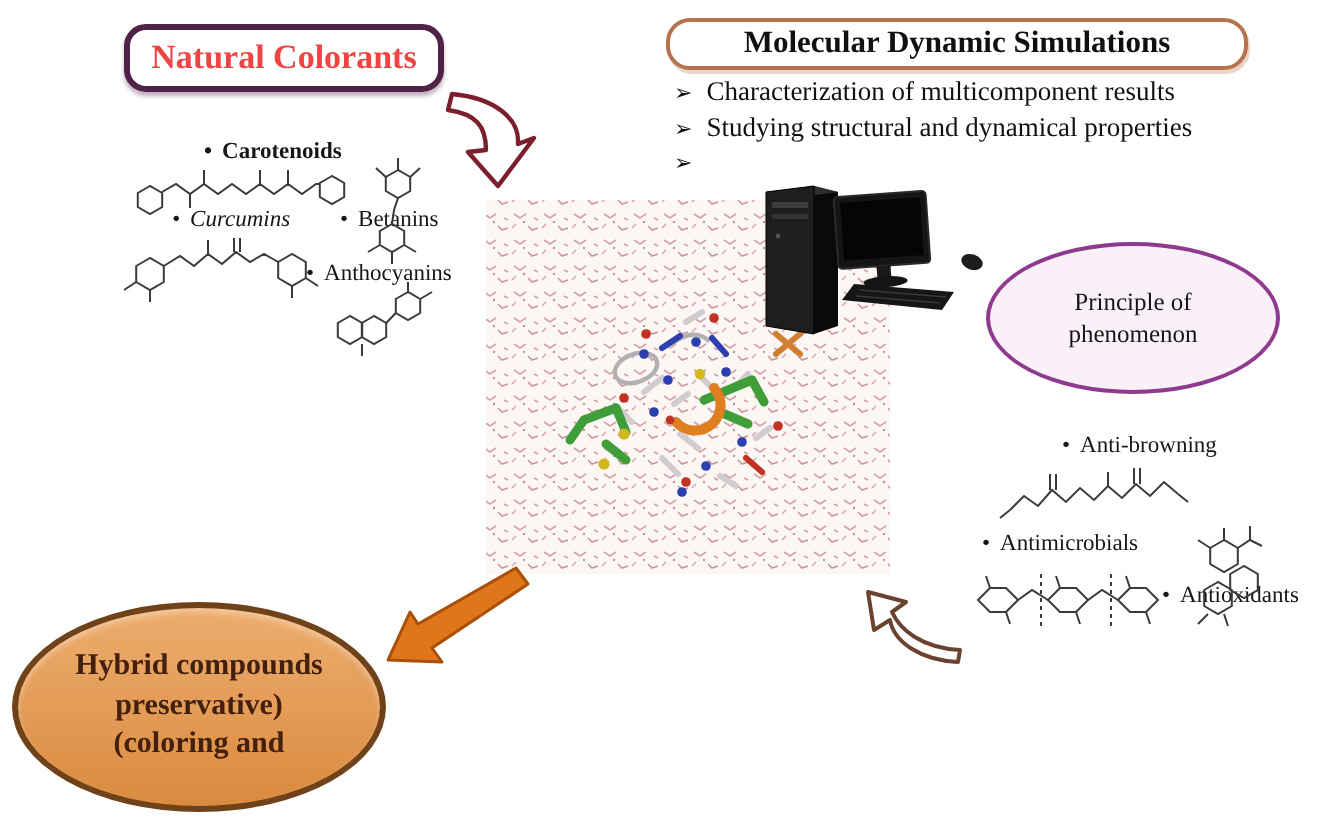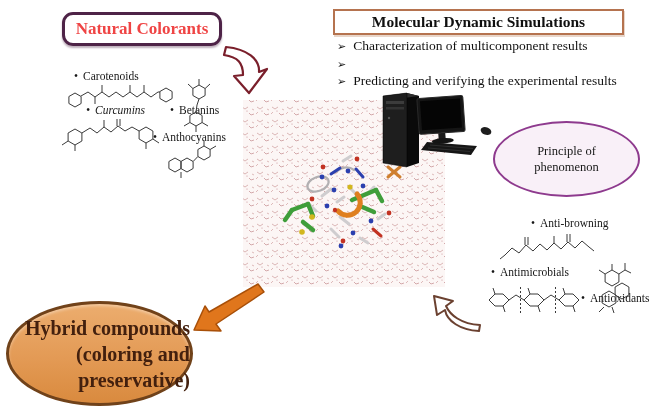--- a/index.html
+++ b/index.html
@@ -11,38 +11,37 @@
   
   .rbox{display:flex;align-items:center;justify-content:center;
         font-weight:bold;text-align:center;box-sizing:border-box;}
   #colorants-box{
     left:62px;top:12px;width:160px;height:34px;border-radius:11px;
     background:linear-gradient(180deg,#d39abd 0%,#cخترc 0%,#c687ad 55%,#b9699b 100%);
     border:3px solid #4e2347;color:#ef4444;font-size:17px;
     box-shadow:inset 0 2px 2px rgba(255,255,255,.35), 0 2px 2px rgba(70,25,60,.35);
   }
   #mds-box{
-    left:333px;top:9px;width:291px;height:26px;border-radius:0;
+    left:333px;top:9px;width:291px;height:26px;border-radius:12px;
     background:#ffffff;border:2px solid #b5734f;color:#101010;font-size:15.5px;
     box-shadow:1px 2px 0 rgba(180,120,80,.30);
   }
   .ellipse{display:flex;flex-direction:column;align-items:center;justify-content:center;
            border-radius:50%;text-align:center;box-sizing:border-box;}
   #principle-ellipse{
     left:493px;top:121px;width:147px;height:76px;
     background:#f9f0f8;border:2px solid #8e3a8e;color:#171717;
     font-size:12.5px;line-height:1.28;
   }
   #hybrid-ellipse{
     left:6px;top:301px;width:187px;height:105px;
     background:linear-gradient(180deg,#ecad6e 0%,#e39a55 55%,#d98a3e 100%);
     border:3px solid #70421a;color:#43200e;font-weight:bold;
-    font-size:20px;line-height:1.3;
+    font-size:15px;line-height:1.3;
     box-shadow:inset 0 2px 3px rgba(255,255,255,.35);
-    align-items:flex-end;
   }
   
   #mds-bullets{left:337px;top:38px;width:324px;color:#111;}
   .mrow{display:flex;align-items:flex-start;font-size:13.5px;line-height:16.5px;}
   .mglyph{font-family:"DejaVu Sans",sans-serif;font-size:11px;margin:1px 7px 0 0;}
   
   .chem-lbl{font-size:11.5px;color:#161616;white-space:nowrap;}
   .chem-lbl .b{margin-right:5px;}
   svg{position:absolute;left:0;top:0;pointer-events:none;}
 </style>
@@ -59,28 +58,28 @@
     <span>Molecular Dynamic Simulations</span>
   </div>
 
   <div class="abs" id="mds-bullets">
     <div class="mrow">
       <span class="mglyph">➢</span>
       <span>Characterization of multicomponent results</span>
     </div>
     <div class="mrow">
       <span class="mglyph">➢</span>
+      <span>Studying structural and dynamical properties</span>
     </div>
     <div class="mrow">
       <span class="mglyph">➢</span>
-      <span>Predicting and verifying the experimental results</span>
     </div>
   </div>
 
-  <div class="abs chem-lbl" style="left:74px;top:70px;">
+  <div class="abs chem-lbl" style="left:102px;top:70px;font-weight:bold;">
     <span class="b">•</span><span>Carotenoids</span>
   </div>
   <div class="abs chem-lbl" style="left:170px;top:68px;margin-top:36px;">
     <span class="b">•</span><span>Betanins</span>
   </div>
   <div class="abs chem-lbl" style="left:86px;top:104px;font-style:italic;">
     <span class="b">•</span><span>Curcumins</span>
   </div>
   <div class="abs chem-lbl" style="left:153px;top:131px;">
     <span class="b">•</span><span>Anthocyanins</span>
@@ -96,22 +95,22 @@
     <span class="b">•</span><span>Antimicrobials</span>
   </div>
 
   <div class="abs ellipse" id="principle-ellipse">
     <span>Principle of</span>
     <span>phenomenon</span>
   </div>
 
   <div class="abs ellipse" id="hybrid-ellipse">
     <span>Hybrid compounds</span>
+    <span>preservative)</span>
     <span>(coloring and</span>
-    <span>preservative)</span>
   </div>
 
   <svg width="664" height="412" viewBox="0 0 664 412">
     <defs>
       <pattern id="wp" width="15" height="13" patternUnits="userSpaceOnUse">
         <path d="M2,3 l3,2 l3,-2" stroke="#d2a4a4" fill="none" stroke-width="0.8"></path>
         <path d="M9,9 l2,2 l3,-1" stroke="#c99598" fill="none" stroke-width="0.8"></path>
         <path d="M1,10 l2,-2" stroke="#d7abab" fill="none" stroke-width="0.8"></path>
         <path d="M12,5 l2,1" stroke="#cf9f9f" fill="none" stroke-width="0.7"></path>
         <circle cx="7" cy="7" r="0.6" fill="#c79096"></circle>

